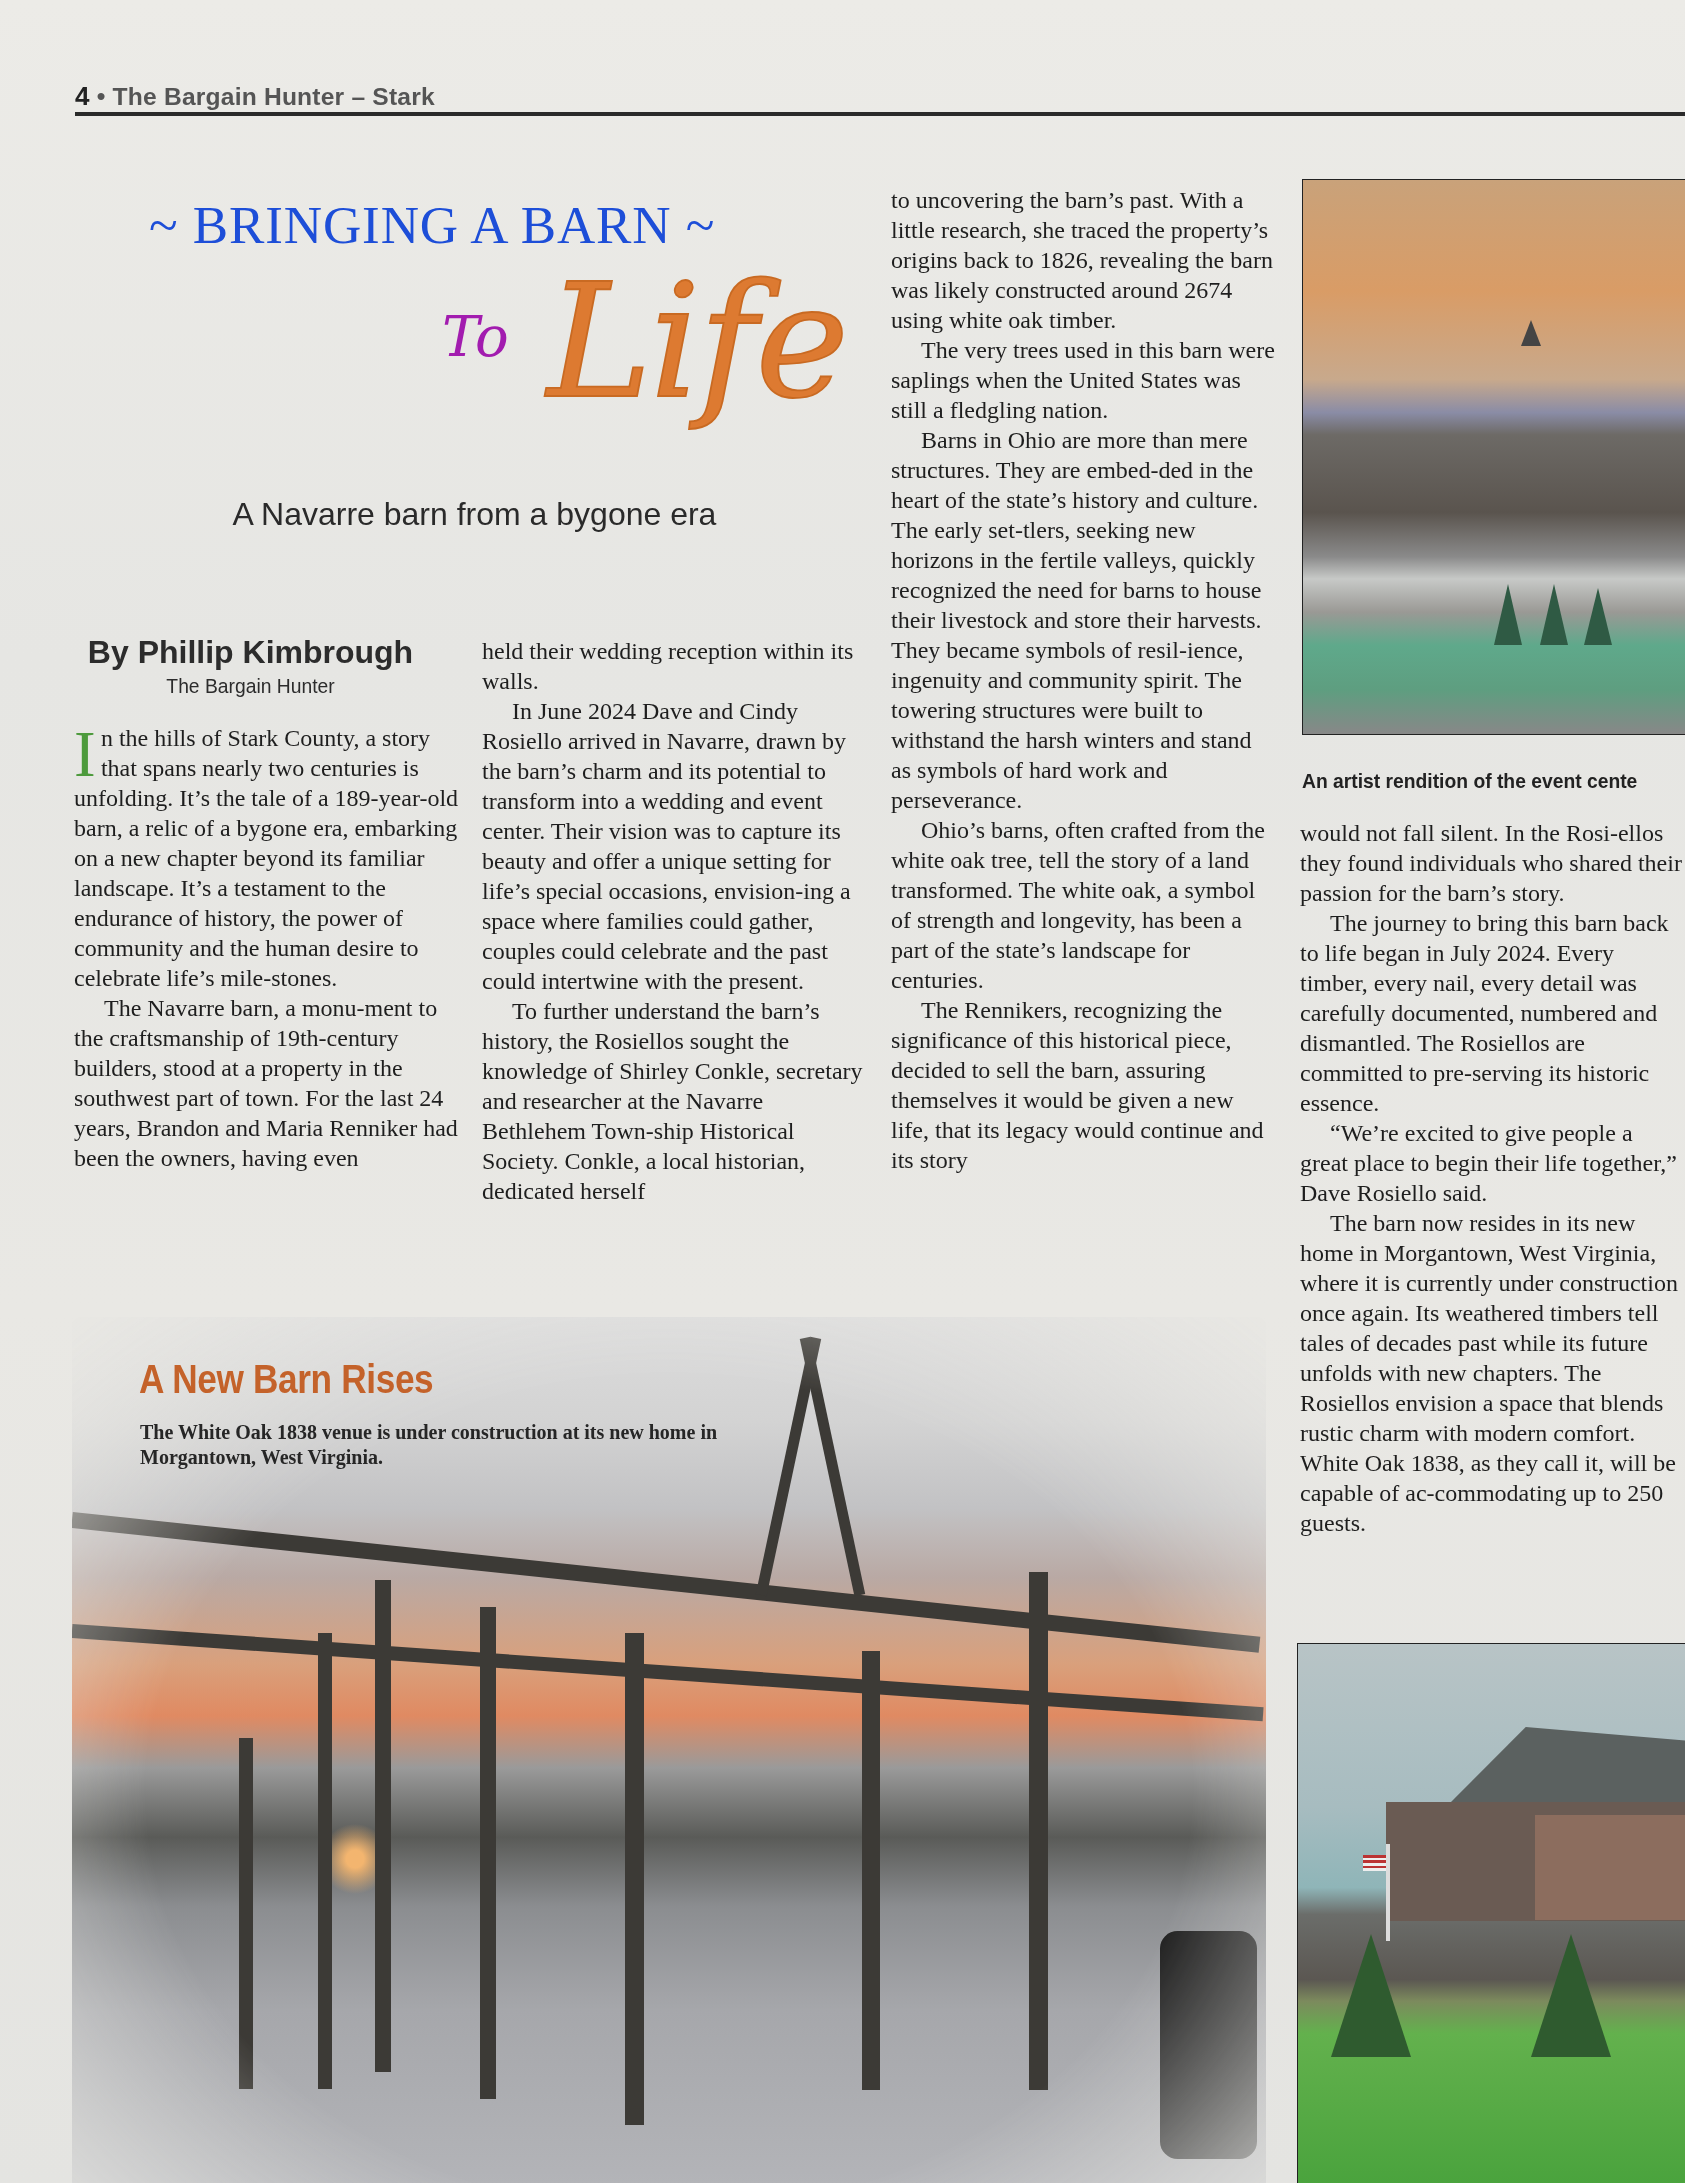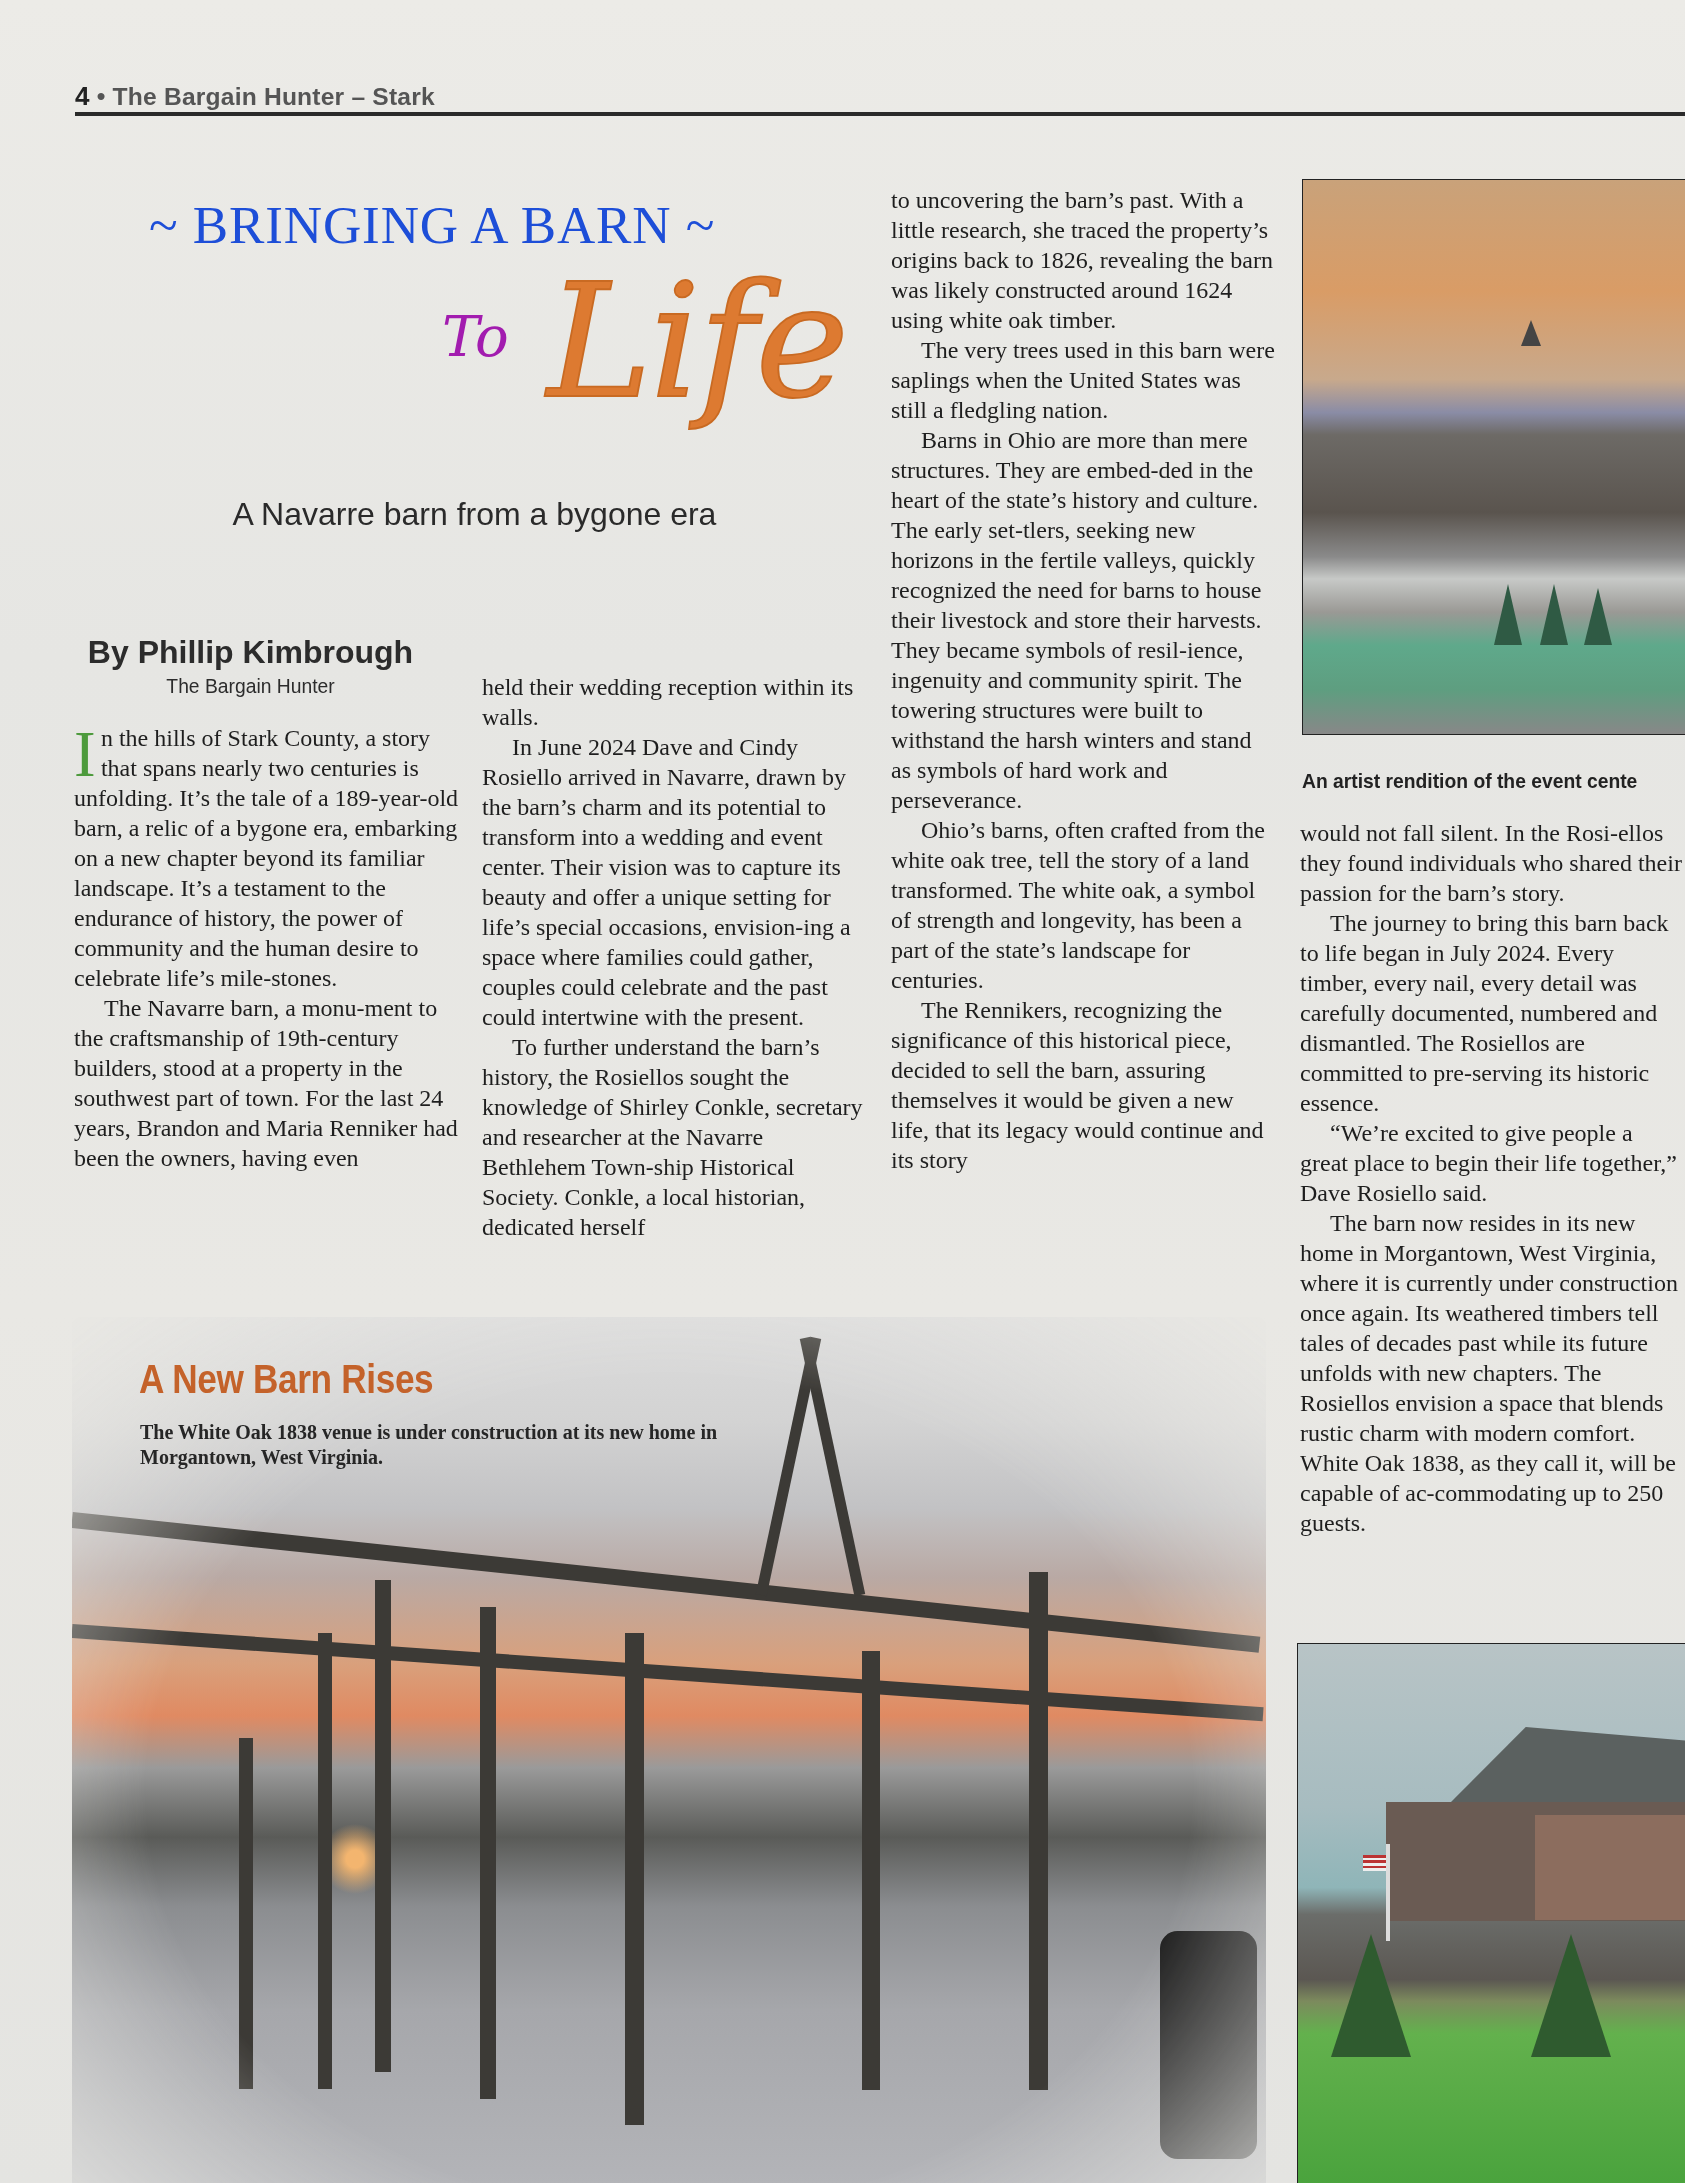--- a/index.html
+++ b/index.html
@@ -23,21 +23,21 @@
         font-family:"Liberation Sans","DejaVu Sans",sans-serif;font-size:32px;color:#2a2a2a;line-height:44px;}
   .byline{position:absolute;left:75px;top:634px;width:351px;text-align:center;}
   .byline .name{font-family:"Liberation Sans","DejaVu Sans",sans-serif;font-weight:bold;font-size:32px;color:#2c2c2c;}
   .byline .org{font-family:"Liberation Sans","DejaVu Sans",sans-serif;font-size:19.3px;color:#2c2c2c;margin-top:5.3px;}
   .col{position:absolute;font-size:24px;line-height:30px;color:#1e1e1e;}
   .col p{margin:0;text-indent:30px;}
   .col p.noind{text-indent:0;}
   .col p.drop{text-indent:0;}
   .dropcap{float:left;font-size:65px;line-height:54px;color:#4d9a3c;margin:3.5px 5.3px 0 0;}
   .c1{left:74px;top:723px;width:386px;}
-  .c2{left:482px;top:636px;width:386px;margin-top:36px;}
+  .c2{left:482px;top:636px;width:386px;}
   .c3{left:891px;top:185px;width:386px;}
   .c4{left:1300px;top:818px;width:386px;}
   .art{position:absolute;left:1302px;top:179px;width:384px;height:554px;border:1.8px solid #222;
        background:linear-gradient(180deg,#c9a27a 0%,#d99c66 20%,#c8a98c 36%,#8a8ca6 42%,#6d6a66 46%,#5a544e 60%,#8a8a8a 68%,#c7c9c7 72%,#9a9995 78%,#5fa98b 84%,#5e9e80 92%,#888 100%);}
   .art-caption{position:absolute;left:1302px;top:771px;font-family:"Liberation Sans","DejaVu Sans",sans-serif;
        font-weight:bold;font-size:19.3px;color:#222;white-space:nowrap;}
   .photo-main{position:absolute;left:72px;top:1317px;width:1194px;height:867px;
        background:
         radial-gradient(circle at 283px 542px,#f3b56f 0 8.8px,transparent 35px),
         linear-gradient(180deg,#dcdcdc 0%,#d3d3d3 12%,#c2c2c4 22%,#b9a9a4 30%,#d9a07c 40%,#e08a62 46%,#9a9a9a 52%,#5a5b58 60%,#8b8d90 68%,#a6a7ab 80%,#b3b4b8 100%);
@@ -91,21 +91,21 @@
   <p>The Navarre barn, a monu-ment to the craftsmanship of 19th-century builders, stood at a property in the southwest part of town. For the last 24 years, Brandon and Maria Renniker had been the owners, having even</p>
 </div>
 
 <div class="col c2">
   <p class="noind">held their wedding reception within its walls.</p>
   <p>In June 2024 Dave and Cindy Rosiello arrived in Navarre, drawn by the barn’s charm and its potential to transform into a wedding and event center. Their vision was to capture its beauty and offer a unique setting for life’s special occasions, envision-ing a space where families could gather, couples could celebrate and the past could intertwine with the present.</p>
   <p>To further understand the barn’s history, the Rosiellos sought the knowledge of Shirley Conkle, secretary and researcher at the Navarre Bethlehem Town-ship Historical Society. Conkle, a local historian, dedicated herself</p>
 </div>
 
 <div class="col c3">
-  <p class="noind">to uncovering the barn’s past. With a little research, she traced the property’s origins back to 1826, revealing the barn was likely constructed around 1624 using white oak timber.</p>
+  <p class="noind">to uncovering the barn’s past. With a little research, she traced the property’s origins back to 1826, revealing the barn was likely constructed around 2674 using white oak timber.</p>
   <p>The very trees used in this barn were saplings when the United States was still a fledgling nation.</p>
   <p>Barns in Ohio are more than mere structures. They are embed-ded in the heart of the state’s history and culture. The early set-tlers, seeking new horizons in the fertile valleys, quickly recognized the need for barns to house their livestock and store their harvests. They became symbols of resil-ience, ingenuity and community spirit. The towering structures were built to withstand the harsh winters and stand as symbols of hard work and perseverance.</p>
   <p>Ohio’s barns, often crafted from the white oak tree, tell the story of a land transformed. The white oak, a symbol of strength and longevity, has been a part of the state’s landscape for centuries.</p>
   <p>The Rennikers, recognizing the significance of this historical piece, decided to sell the barn, assuring themselves it would be given a new life, that its legacy would continue and its story</p>
 </div>
 
 <div class="art">
   <div class="spire" style="left:218px;top:140px"></div>
   <div class="tree" style="left:191px;top:404px;border-bottom-color:#2f5a44;border-left-width:14px;border-right-width:14px;border-bottom-width:61px"></div>
   <div class="tree" style="left:237px;top:404px;border-bottom-color:#2f5a44;border-left-width:14px;border-right-width:14px;border-bottom-width:61px"></div>

